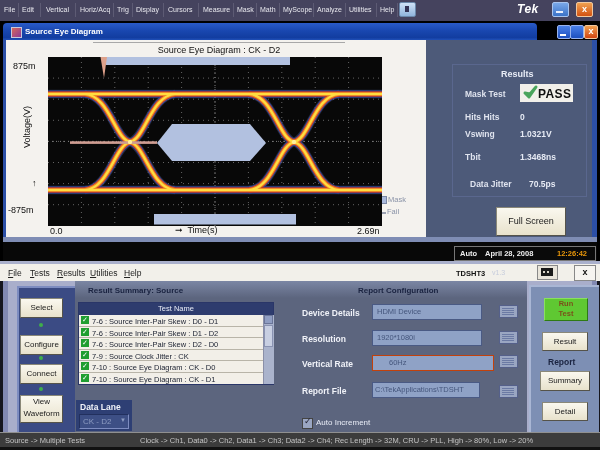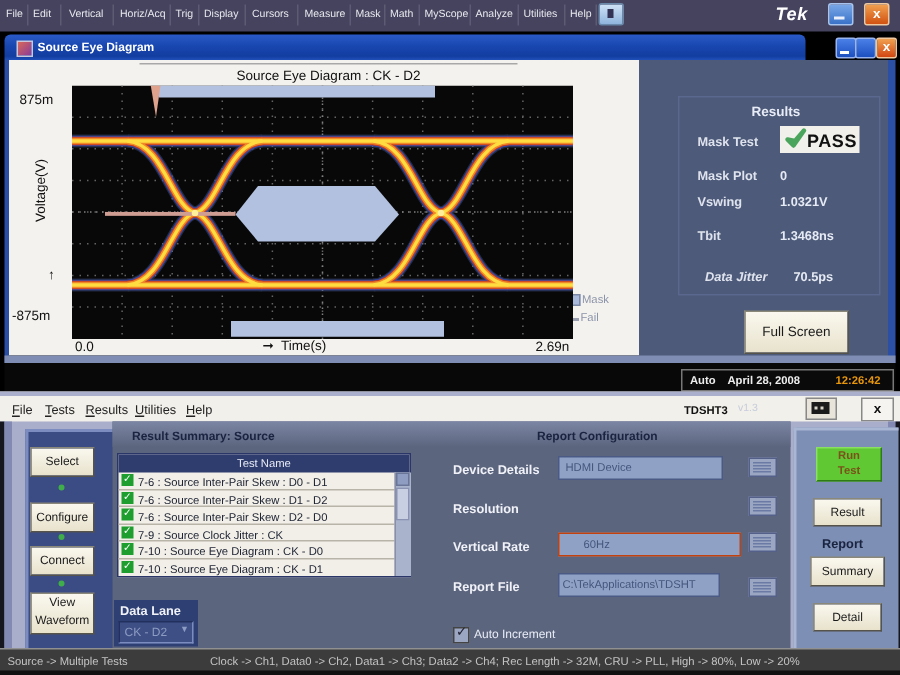--- a/index.html
+++ b/index.html
@@ -150,27 +150,27 @@
   <div class="abs" id="resultpanel">
     <div class="abs" style="left:26px;top:24px;width:133px;height:131px;border:1px solid #5a678e;"></div>
     <div class="abs" style="left:75px;top:29px;color:#e8ecf6;font-weight:bold;font-size:9px;">Results</div>
     <div class="rlabel" style="left:39px;top:49px;">Mask Test</div>
     <div class="abs" style="left:94px;top:44px;width:53px;height:18px;background:#f2f0ea;">
       <svg width="53" height="18">
           <polygon points="5,9 9,13 16,3 10,10" fill="#4aa45c" stroke="#4aa45c" stroke-width="3" stroke-linejoin="round"></polygon>
           <text x="18" y="14" font-family="Liberation Sans" font-size="12" font-weight="bold" fill="#111" letter-spacing="0.4">PASS</text>
         </svg>
     </div>
-    <div class="rlabel" style="left:39px;top:72px;">Mask Plot</div>
+    <div class="rlabel" style="left:39px;top:72px;">Hits Hits</div>
       <div class="rvalue" style="left:94px;top:72px;">0</div>
     <div class="rlabel" style="left:39px;top:89px;">Vswing</div>
       <div class="rvalue" style="left:94px;top:89px;">1.0321V</div>
     <div class="rlabel" style="left:39px;top:112px;">Tbit</div>
       <div class="rvalue" style="left:94px;top:112px;">1.3468ns</div>
-    <div class="rlabel" style="left:44px;top:139px;font-style:italic;">Data Jitter</div>
+    <div class="rlabel" style="left:44px;top:139px;">Data Jitter</div>
       <div class="rvalue" style="left:103px;top:139px;">70.5ps</div>
     <div class="btn-beige" style="left:70px;top:167px;width:68px;height:27px;line-height:27px;font-size:9px;">Full Screen</div>
   </div>
   <div class="abs" id="winleft"></div>
   <div class="abs" id="winright"></div>
   <div class="abs" id="winbottom"></div>
   <div class="abs" id="blackstrip">
     <div class="abs" style="left:451px;top:4px;width:140px;height:13px;border:1px solid #777;background:#0a0a0a;"></div>
     <div class="abs" style="left:457px;top:7px;color:#eee;font-weight:bold;font-size:7.5px;">Auto</div>
     <div class="abs" style="left:482px;top:7px;color:#eee;font-weight:bold;font-size:7.5px;">April 28, 2008</div>
@@ -258,20 +258,21 @@
       </div>
       <div class="btn-blue" style="left:137px;top:126px;width:38px;height:20px;padding-top:2px;">View<br>Jitter Plot</div>
       <div class="btn-blue" style="left:185px;top:126px;width:41px;height:20px;padding-top:2px;">View<br>Eye Plot</div>
       <div class="btn-blue" style="left:236px;top:126px;width:33px;height:20px;padding-top:2px;">Result<br>Details</div>
 
       <div class="abs" style="left:302px;top:27px;color:#f0f2f8;font-weight:bold;font-size:8.5px;">Device Details</div>
       <div class="abs" style="left:302px;top:53px;color:#f0f2f8;font-weight:bold;font-size:8.5px;">Resolution</div>
       <div class="abs" style="left:302px;top:78px;color:#f0f2f8;font-weight:bold;font-size:8.5px;">Vertical Rate</div>
       <div class="abs" style="left:302px;top:105px;color:#f0f2f8;font-weight:bold;font-size:8.5px;">Report File</div>
       <div class="abs" style="left:372px;top:23px;width:104px;height:14px;background:#8fa2c6;border:1px solid #4a5a84;color:#45567c;font-size:7.5px;line-height:14px;padding-left:4px;">HDMI Device</div>
+      <div class="abs" style="left:372px;top:49px;width:104px;height:14px;background:#8fa2c6;border:1px solid #4a5a84;color:#45567c;font-size:7.5px;line-height:14px;padding-left:4px;">1920*1080i</div>
       <div class="abs" style="left:372px;top:74px;width:104px;height:14px;background:#8fa2c6;border:1px solid #c2410c;color:#45567c;font-size:7.5px;line-height:14px;padding-left:16px;">60Hz</div>
       <div class="abs" style="left:372px;top:101px;width:104px;height:14px;background:#8fa2c6;border:1px solid #4a5a84;color:#45567c;font-size:7.5px;line-height:14px;padding-left:2px;">C:\TekApplications\TDSHT</div>
       <div class="abs" style="left:499px;top:24px;width:17px;height:11px;background:#9aa6c2;border:1px solid #55608a;">
           <div style="position:absolute;left:2px;top:2px;width:12px;height:1px;background:#6b7aa4;"></div>
           <div style="position:absolute;left:2px;top:4px;width:12px;height:1px;background:#6b7aa4;"></div>
           <div style="position:absolute;left:2px;top:6px;width:12px;height:1px;background:#6b7aa4;"></div>
           <div style="position:absolute;left:2px;top:8px;width:12px;height:1px;background:#6b7aa4;"></div>
         </div>
       <div class="abs" style="left:499px;top:50px;width:17px;height:11px;background:#9aa6c2;border:1px solid #55608a;">
           <div style="position:absolute;left:2px;top:2px;width:12px;height:1px;background:#6b7aa4;"></div>

